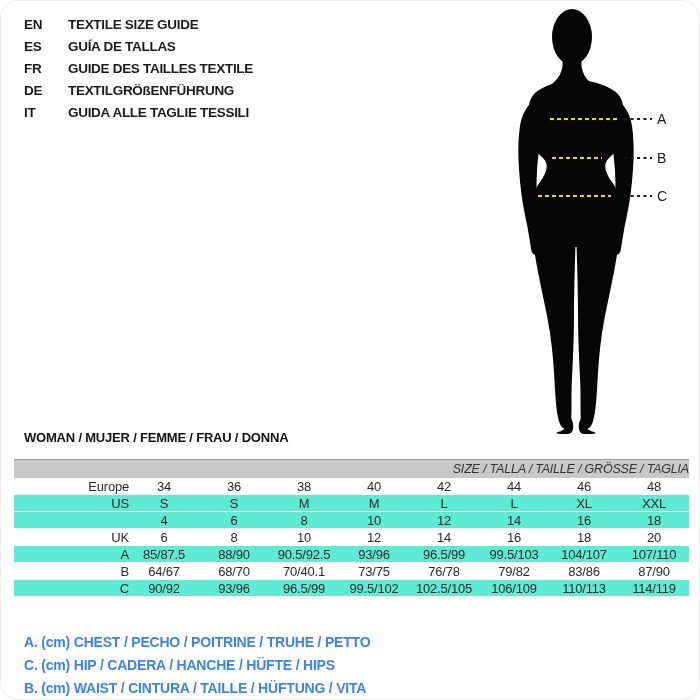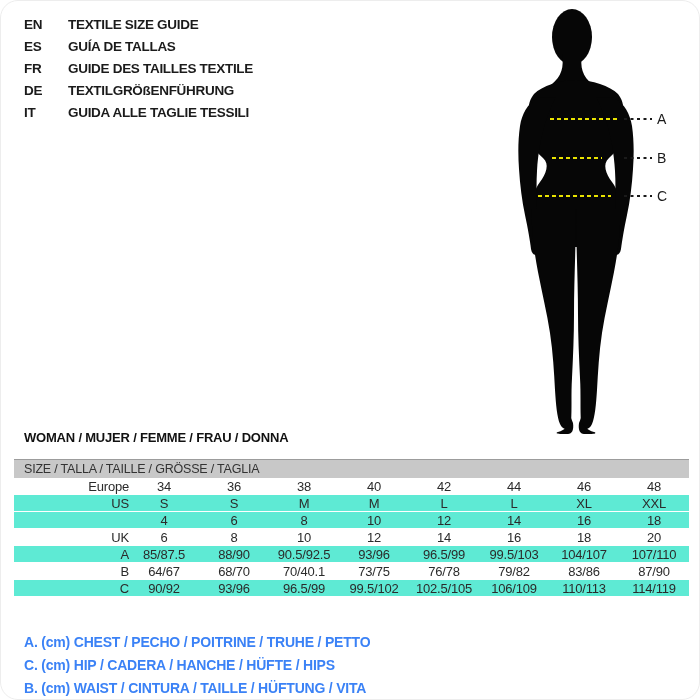--- a/index.html
+++ b/index.html
@@ -32,22 +32,22 @@
     color:#111; letter-spacing:-0.2px; white-space:nowrap;
   }
   
   table.size-table {
     position:absolute; left:14px; top:459px; width:675px;
     border-collapse:collapse; table-layout:fixed;
   }
   table.size-table col.label-col { width:115px; }
   table.size-table th.table-header {
     background:#c8c8c8; border-top:1px solid #9c9c9c;
-    text-align:left; font-weight:normal; font-size:12.5px; color:#333;
-    height:16px; padding:1px 0 1px 10px; letter-spacing:-0.2px;
+    text-align:right; font-weight:normal; font-size:12.5px; color:#333;
+    height:16px; padding:1px 0 1px 10px; letter-spacing:-0.2px;font-style:italic;
   }
   table.size-table td {
     text-align:center; font-size:13px; color:#2b2b2b; height:16px;
     padding:0; border-bottom:1px solid #ffffff; letter-spacing:-0.2px;
     white-space:nowrap;
   }
   table.size-table td.row-label { text-align:right; padding-left:10px; }
   table.size-table tr.shaded { background:#5eead4; }
   
   .legend-block { position:absolute; left:24px; top:631px; }

